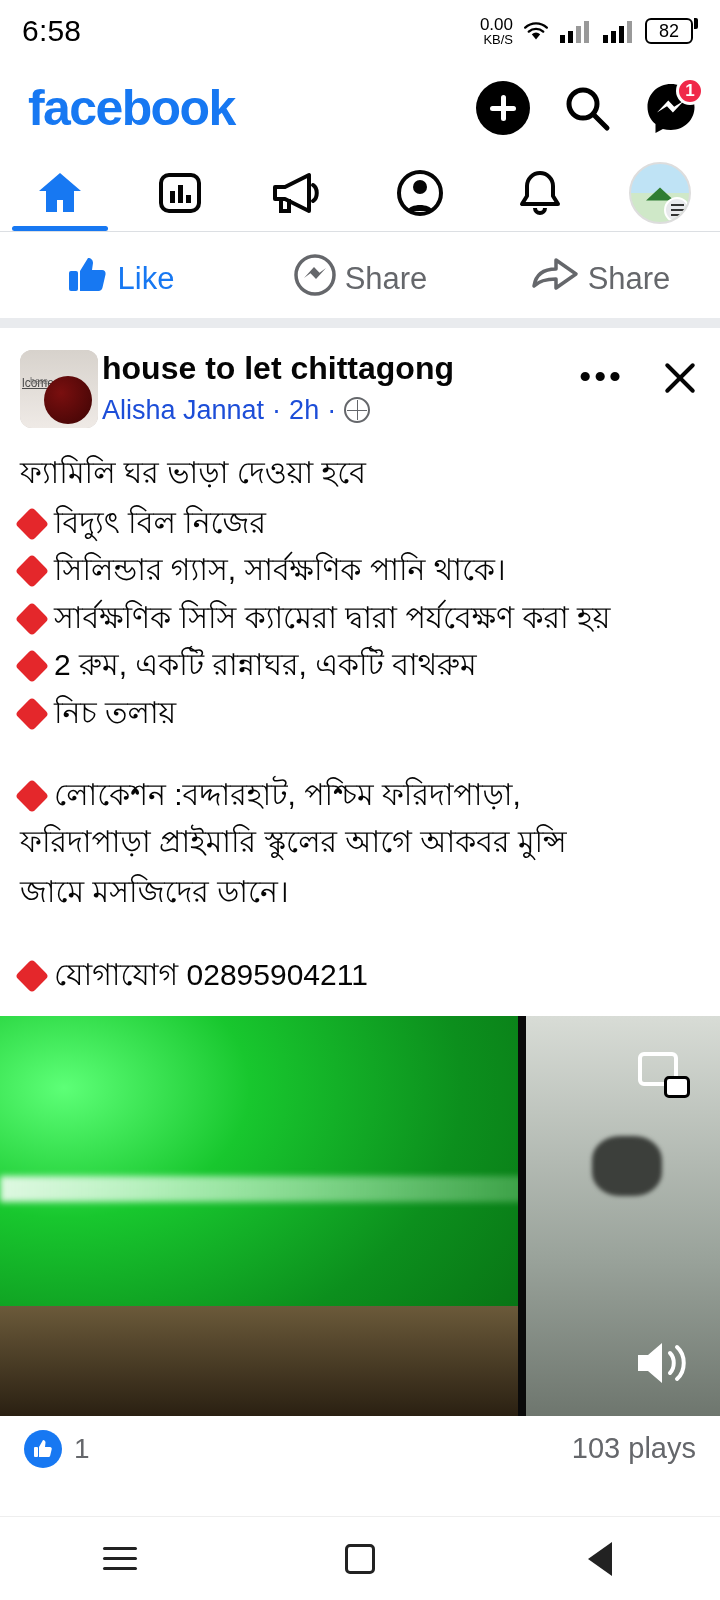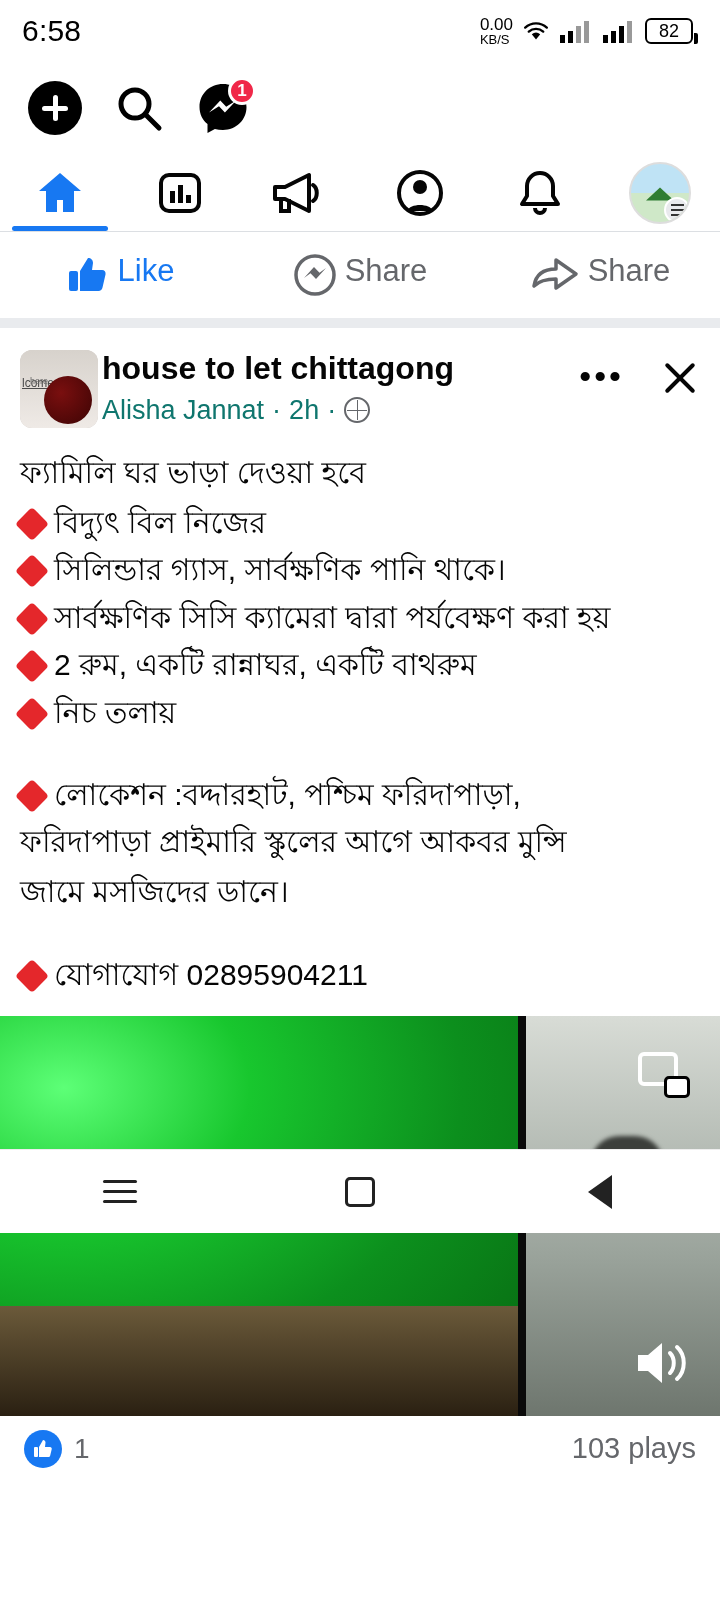--- a/index.html
+++ b/index.html
@@ -2,36 +2,36 @@
 <html><head>
 <meta charset="utf-8">
 <style>
   * { box-sizing: border-box; margin: 0; padding: 0; }
   html, body {
     width: 720px; height: 1600px;
     font-family: "Liberation Sans", sans-serif;
     background: #ffffff;
     overflow: hidden;
   }
-  .phone { position: relative; width: 720px; height: 1233px; background:#fff; }
+  .phone { position: relative; width: 720px; height: 1600px; background:#fff; }
 
   
   .statusbar {
     height: 62px; display:flex; align-items:center; justify-content:space-between;
     padding: 0 22px; background:#fff;
   }
   .status-time { font-size: 30px; color:#000; letter-spacing:0.2px; }
   .status-right { display:flex; align-items:center; gap:9px; }
-  .kbs { text-align:left; line-height:1; color:#000; }
+  .kbs { text-align:right; line-height:1; color:#000; }
   .kbs .n { font-size: 17px; display:block; font-weight:500;}
   .kbs .u { font-size: 13px; display:block; }
   .wifi { width:28px; height:22px; position:relative; }
   .wifi svg, .sig svg, .batt svg { display:block; }
   .sig { width:34px; height:24px; }
-  .batt { display:flex; align-items:flex-end; }
+  .batt { display:flex; align-items:flex-start; }
   .batt-body {
     width:48px; height:26px; border:2px solid #000; border-radius:6px;
     display:flex; align-items:center; justify-content:center;
     font-size:18px; color:#000;
   }
   .batt-tip { width:4px; height:11px; background:#000; border-radius:0 2px 2px 0; margin-left:1px;}
 
   
   .fb-header {
     height: 92px; display:flex; align-items:center; justify-content:space-between;
@@ -69,39 +69,39 @@
     position:absolute; right:-1px; bottom:-1px; width:26px;height:26px;border-radius:50%;
     background:#e9eaed;border:2px solid #fff; display:flex;flex-direction:column;gap:3px;align-items:center;justify-content:center;
   }
   .avatar-tab .menu-dot i { display:block; width:13px;height:2px;background:#333;}
 
   
   .action-bar {
     height: 96px; display:flex; align-items:center; background:#fff;
     border-bottom: 10px solid #e9ebee;
   }
-  .action { flex:1; display:flex; align-items:flex-start; justify-content:center; gap:8px; }
+  .action { flex:1; display:flex; align-items:flex-end; justify-content:center; gap:8px; }
   .action .label { font-size:31px; color:#65676B; }
   .action.liked .label { color:#1778F2; }
 
   
   .post { padding: 0 20px; }
   .post-head { display:flex; align-items:flex-start; padding-top:22px; }
   .post-avatar {
     width:78px; height:78px; border-radius:12px; overflow:hidden; position:relative;
     background: #cfc9c4; flex: 0 0 78px;
   }
   .post-avatar .banner { position:absolute; inset:0; background:linear-gradient(#d7d2cc,#efeae6); }
   .post-avatar .txt { position:absolute; top:26px; left:2px; font-size:12px; color:#4a4a4a; white-space:nowrap;text-decoration:underline;}
   .post-avatar .txt2 { position:absolute; top:26px; left:10px; font-size:9px; color:#6a6a6a; white-space:nowrap;}
   .post-avatar .blob { position:absolute; right:6px; bottom:4px; width:48px;height:48px;border-radius:50%;
      background: radial-gradient(circle at 35% 35%, #7a0f0f, #3d0404); }
   .post-meta { margin-left:4px; flex:1; min-width:0; }
   .post-title { font-size:32px; font-weight:bold; color:#050505; line-height:1.15; }
-  .post-sub { margin-top:8px; font-size:27px; color:#0f766e; display:flex; align-items:center; gap:8px;}
+  .post-sub { margin-top:8px; font-size:27px; color:#1d4ed8; display:flex; align-items:center; gap:8px;}
   .globe { width:26px;height:26px;border-radius:50%;border:2px solid #65676B; position:relative;}
   .globe:before{content:"";position:absolute;left:50%;top:1px;width:1px;height:20px;background:#65676B;}
   .globe:after{content:"";position:absolute;top:50%;left:1px;height:1px;width:20px;background:#65676B;}
   .post-head-actions { display:flex; align-items:center; gap:36px; padding-left:14px; padding-top:6px;}
   .dots { font-size:34px; color:#050505; letter-spacing:3px; line-height:0.6;}
   .closex { width:40px; height:40px; position:relative; }
   .closex:before,.closex:after{content:"";position:absolute;top:50%;left:0;width:40px;height:4px;background:#050505;border-radius:2px;}
   .closex:before{transform:rotate(45deg);} .closex:after{transform:rotate(-45deg);}
 
   .post-body { margin-top:22px; font-size:30px; line-height:1.52; color:#050505; }
@@ -195,20 +195,21 @@
       <div class="batt">
         <div class="batt-body">
             <span>82</span>
           </div>
         <div class="batt-tip"></div>
       </div>
     </div>
   </div>
 
   <div class="fb-header">
+    <div class="fb-logo">facebook</div>
     <div class="hdr-icons">
       <div class="circle-btn">
         <span class="plus-v"></span>
           <span class="plus-h"></span>
       </div>
       <div class="icon-btn">
         <svg width="50" height="50" viewBox="0 0 50 50">
             <circle cx="21" cy="21" r="14" stroke="#000" stroke-width="5" fill="none"></circle>
             <line x1="31" y1="31" x2="45" y2="45" stroke="#000" stroke-width="5" stroke-linecap="round"></line>
           </svg>

